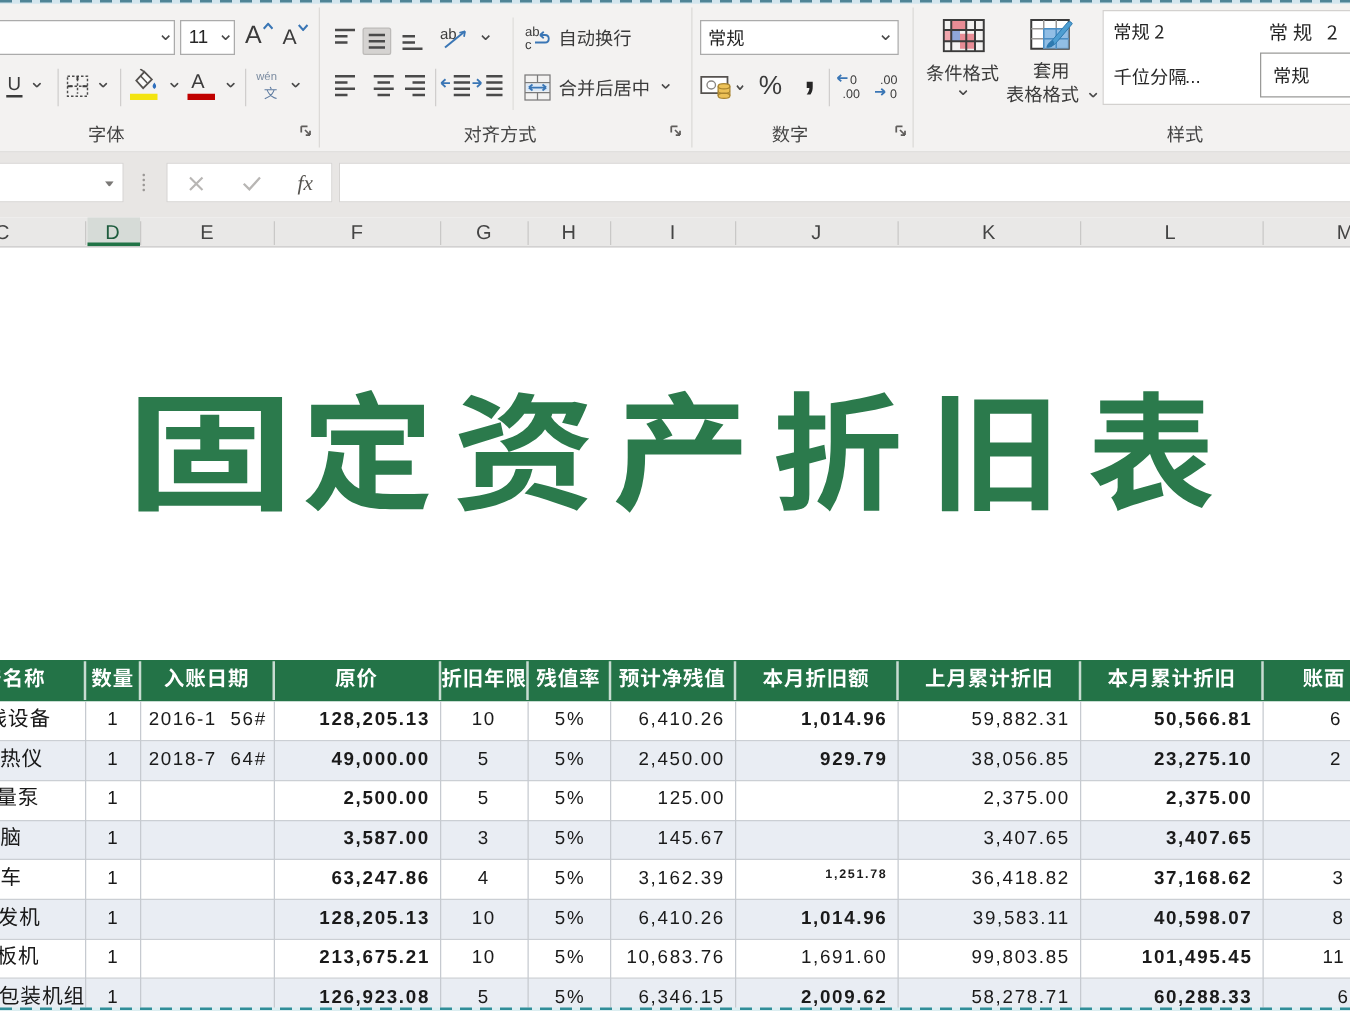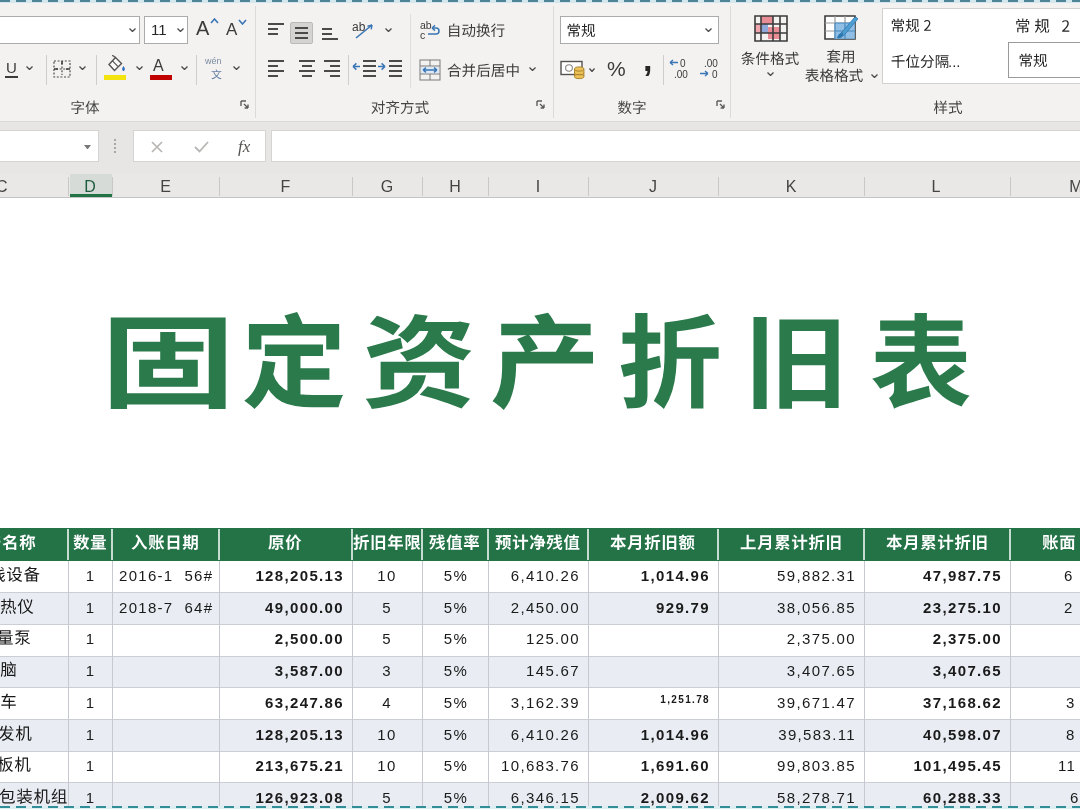--- a/index.html
+++ b/index.html
@@ -385,21 +385,21 @@
     <path d="M1.3 -3.0Q1.3 -3.1 1.2 -3.3Q1.1 -3.5 1.0 -3.8Q1.0 -4.0 0.9 -4.1Q1.2 -4.2 1.5 -4.5Q1.8 -4.8 2.1 -5.2Q2.3 -5.5 2.7 -6.0Q3.2 -6.5 3.6 -7.2Q4.1 -7.9 4.6 -8.7Q5.1 -9.6 5.6 -10.4L6.6 -9.8Q5.6 -8.1 4.5 -6.5Q3.3 -4.9 2.1 -3.7V-3.6Q2.1 -3.6 2.0 -3.6Q1.9 -3.5 1.7 -3.4Q1.6 -3.3 1.4 -3.2Q1.3 -3.1 1.3 -3.0ZM1.3 -3.0 1.2 -4.0 1.8 -4.4 6.3 -5.2Q6.3 -5.0 6.3 -4.7Q6.3 -4.4 6.3 -4.2Q4.8 -3.9 3.8 -3.7Q2.9 -3.5 2.4 -3.4Q1.9 -3.2 1.6 -3.2Q1.4 -3.1 1.3 -3.0ZM1.2 -7.0Q1.2 -7.1 1.1 -7.3Q1.0 -7.5 0.9 -7.8Q0.9 -8.0 0.8 -8.2Q1.0 -8.2 1.2 -8.5Q1.5 -8.8 1.7 -9.2Q1.8 -9.4 2.1 -9.8Q2.4 -10.3 2.7 -11.0Q3.1 -11.6 3.4 -12.3Q3.7 -13.1 3.9 -13.8L5.1 -13.3Q4.7 -12.3 4.2 -11.2Q3.6 -10.2 3.1 -9.3Q2.5 -8.4 1.9 -7.7V-7.6Q1.9 -7.6 1.8 -7.6Q1.7 -7.5 1.6 -7.4Q1.4 -7.3 1.3 -7.2Q1.2 -7.1 1.2 -7.0ZM1.2 -7.0 1.2 -7.9 1.7 -8.3 4.8 -8.6Q4.8 -8.3 4.8 -8.1Q4.7 -7.8 4.7 -7.6Q3.7 -7.4 3.0 -7.4Q2.4 -7.3 2.0 -7.2Q1.7 -7.1 1.5 -7.1Q1.3 -7.0 1.2 -7.0ZM0.9 -0.9Q1.6 -1.1 2.5 -1.3Q3.4 -1.5 4.4 -1.8Q5.4 -2.1 6.4 -2.4L6.6 -1.3Q5.1 -0.9 3.7 -0.5Q2.3 -0.1 1.2 0.3ZM7.1 -9.9 14.9 -11.1 15.1 -10.0 7.3 -8.8ZM6.8 -6.4 15.4 -7.9 15.6 -6.8 7.0 -5.2ZM9.6 -13.9H10.9Q10.9 -11.9 10.9 -10.2Q11.0 -8.4 11.2 -6.8Q11.5 -5.3 11.7 -4.0Q12.0 -2.7 12.4 -1.8Q12.8 -0.9 13.3 -0.4Q13.7 0.1 14.3 0.1Q14.5 0.1 14.6 -0.1Q14.8 -0.2 14.9 -0.7Q14.9 -1.1 15.0 -1.8Q15.1 -1.6 15.4 -1.4Q15.7 -1.2 15.9 -1.1Q15.8 -0.2 15.6 0.3Q15.4 0.8 15.0 1.1Q14.7 1.3 14.1 1.3Q13.3 1.3 12.7 0.7Q12.0 0.2 11.5 -0.9Q11.0 -1.9 10.7 -3.3Q10.3 -4.7 10.1 -6.4Q9.9 -8.1 9.8 -10.0Q9.7 -11.9 9.6 -13.9ZM11.6 -12.9 12.3 -13.6Q12.8 -13.4 13.2 -13.1Q13.7 -12.9 14.1 -12.6Q14.5 -12.4 14.7 -12.1L14.0 -11.4Q13.6 -11.7 12.9 -12.2Q12.2 -12.6 11.6 -12.9ZM14.6 -5.8 15.7 -5.3Q14.8 -3.8 13.4 -2.6Q12.1 -1.5 10.5 -0.5Q8.9 0.4 7.1 1.0Q6.9 0.8 6.7 0.5Q6.5 0.2 6.3 0.0Q8.1 -0.5 9.6 -1.4Q11.2 -2.2 12.5 -3.3Q13.8 -4.5 14.6 -5.8Z M19.3 -12.8 20.1 -13.6Q20.6 -13.2 21.1 -12.8Q21.5 -12.3 22.0 -11.9Q22.4 -11.4 22.6 -11.1L21.8 -10.2Q21.6 -10.6 21.1 -11.0Q20.7 -11.5 20.2 -11.9Q19.8 -12.4 19.3 -12.8ZM20.2 1.0 20.0 -0.1 20.3 -0.6 23.4 -2.9Q23.4 -2.6 23.6 -2.3Q23.7 -2.0 23.8 -1.8Q22.7 -1.0 22.0 -0.5Q21.4 -0.0 21.0 0.3Q20.6 0.5 20.5 0.7Q20.3 0.9 20.2 1.0ZM18.0 -8.7H20.9V-7.5H18.0ZM25.7 -13.3H30.1V-12.1H25.7ZM23.6 -6.6H31.3V-5.4H23.6ZM30.9 -6.6H31.2L31.4 -6.6L32.2 -6.3Q31.7 -4.7 30.8 -3.4Q29.9 -2.2 28.8 -1.2Q27.6 -0.3 26.3 0.3Q25.0 0.9 23.5 1.3Q23.5 1.1 23.3 0.8Q23.1 0.4 22.9 0.2Q24.3 -0.1 25.5 -0.6Q26.8 -1.2 27.8 -2.0Q28.9 -2.8 29.7 -3.9Q30.5 -5.0 30.9 -6.4ZM25.3 -5.7Q26.0 -4.2 27.1 -3.0Q28.2 -1.8 29.8 -1.0Q31.3 -0.1 33.2 0.3Q33.1 0.4 32.9 0.6Q32.8 0.8 32.6 1.0Q32.5 1.2 32.4 1.4Q29.5 0.7 27.4 -1.1Q25.4 -2.8 24.3 -5.3ZM25.4 -13.3H26.6V-11.4Q26.6 -10.6 26.3 -9.8Q26.1 -9.0 25.5 -8.2Q24.9 -7.5 23.7 -6.9Q23.6 -7.1 23.4 -7.2Q23.3 -7.4 23.1 -7.6Q23.0 -7.8 22.9 -7.9Q23.9 -8.3 24.5 -9.0Q25.0 -9.6 25.2 -10.2Q25.4 -10.8 25.4 -11.4ZM29.5 -13.3H30.7V-9.4Q30.7 -9.1 30.7 -8.9Q30.8 -8.8 31.0 -8.8Q31.1 -8.8 31.3 -8.8Q31.5 -8.8 31.8 -8.8Q32.0 -8.8 32.1 -8.8Q32.3 -8.8 32.5 -8.8Q32.7 -8.9 32.9 -8.9Q32.9 -8.7 32.9 -8.3Q33.0 -8.0 33.0 -7.8Q32.8 -7.8 32.6 -7.8Q32.4 -7.7 32.1 -7.7Q32.0 -7.7 31.7 -7.7Q31.5 -7.7 31.2 -7.7Q31.0 -7.7 30.9 -7.7Q30.3 -7.7 30.0 -7.9Q29.7 -8.1 29.6 -8.4Q29.5 -8.8 29.5 -9.5ZM20.2 1.0Q20.1 0.8 20.0 0.6Q19.9 0.4 19.8 0.2Q19.6 0.0 19.5 -0.1Q19.7 -0.2 19.9 -0.4Q20.1 -0.6 20.2 -0.9Q20.3 -1.2 20.3 -1.6V-8.7H21.5V-0.5Q21.5 -0.5 21.3 -0.3Q21.1 -0.2 20.9 0.1Q20.6 0.3 20.4 0.6Q20.2 0.8 20.2 1.0Z M40.0 -12.4H47.0V-11.4H40.0ZM46.6 -12.4H46.9L47.1 -12.5L47.9 -12.0Q47.2 -10.9 46.2 -10.0Q45.2 -9.2 43.9 -8.4Q42.7 -7.7 41.3 -7.2Q39.9 -6.7 38.5 -6.3Q37.1 -5.9 35.7 -5.7Q35.6 -5.9 35.5 -6.1Q35.4 -6.3 35.3 -6.5Q35.2 -6.7 35.1 -6.8Q36.4 -7.0 37.8 -7.4Q39.2 -7.7 40.5 -8.2Q41.9 -8.6 43.0 -9.3Q44.2 -9.9 45.1 -10.6Q46.1 -11.4 46.6 -12.3ZM39.9 -11.3Q40.9 -10.2 42.6 -9.3Q44.2 -8.4 46.3 -7.9Q48.4 -7.3 50.7 -7.0Q50.5 -6.9 50.4 -6.7Q50.2 -6.5 50.1 -6.3Q50.0 -6.1 49.9 -5.9Q47.6 -6.2 45.5 -6.8Q43.5 -7.5 41.7 -8.4Q40.0 -9.4 38.8 -10.8ZM37.4 -5.9H48.2V1.3H46.9V-4.8H38.7V1.3H37.4ZM37.9 -3.1H47.5V-2.1H37.9ZM37.9 -0.3H47.5V0.8H37.9ZM42.2 -5.4H43.5V0.3H42.2ZM40.7 -13.9 42.0 -13.6Q41.2 -12.3 39.9 -11.0Q38.6 -9.8 36.7 -8.8Q36.6 -8.9 36.5 -9.1Q36.3 -9.3 36.2 -9.5Q36.0 -9.6 35.9 -9.7Q37.1 -10.3 38.0 -11.0Q38.9 -11.7 39.6 -12.4Q40.3 -13.2 40.7 -13.9Z" fill="#1a1a1a"></path>
   </svg>
 <div style="position:absolute;left:90.0px;transform:translateX(-50%);top:567.0px;font-size:15px;font-weight:normal;color:#1a1a1a;white-space:nowrap;">1</div>
 <div style="position:absolute;left:119.0px;top:567.0px;font-size:15px;font-weight:normal;color:#1a1a1a;white-space:nowrap;letter-spacing:1.3px;">2016-1&nbsp;&nbsp;56#</div>
 <div style="position:absolute;right:736.0px;top:567.0px;font-size:15px;font-weight:bold;color:#1a1a1a;white-space:nowrap;letter-spacing:1.35px;">128,205.13</div>
 <div style="position:absolute;left:387.0px;transform:translateX(-50%);top:567.0px;font-size:15px;font-weight:normal;color:#1a1a1a;white-space:nowrap;letter-spacing:1.3px;">10</div>
 <div style="position:absolute;left:456.0px;transform:translateX(-50%);top:567.0px;font-size:15px;font-weight:normal;color:#1a1a1a;white-space:nowrap;letter-spacing:1.3px;">5%</div>
 <div style="position:absolute;right:500.0px;top:567.0px;font-size:15px;font-weight:normal;color:#1a1a1a;white-space:nowrap;letter-spacing:1.35px;">6,410.26</div>
 <div style="position:absolute;right:370.0px;top:567.0px;font-size:15px;font-weight:bold;color:#1a1a1a;white-space:nowrap;letter-spacing:1.35px;">1,014.96</div>
 <div style="position:absolute;right:224.0px;top:567.0px;font-size:15px;font-weight:normal;color:#1a1a1a;white-space:nowrap;letter-spacing:1.35px;">59,882.31</div>
-<div style="position:absolute;right:78.0px;top:567.0px;font-size:15px;font-weight:bold;color:#1a1a1a;white-space:nowrap;letter-spacing:1.35px;">47,987.75</div>
+<div style="position:absolute;right:78.0px;top:567.0px;font-size:15px;font-weight:bold;color:#1a1a1a;white-space:nowrap;letter-spacing:1.35px;">50,566.81</div>
 <div style="position:absolute;left:1064.0px;top:567.0px;font-size:15px;font-weight:normal;color:#1a1a1a;white-space:nowrap;letter-spacing:1.3px;">6</div>
 <svg style="position:absolute;left:0.0px;top:597.7px;overflow:visible" width="35" height="17" viewBox="0 -14.5 35 17.0">
     <path d="M0.8 -7.1Q1.5 -7.3 2.5 -7.6Q3.4 -7.8 4.5 -8.1Q5.6 -8.4 6.7 -8.7L6.8 -7.6Q5.3 -7.1 3.8 -6.7Q2.2 -6.3 1.1 -5.9ZM1.1 -11.6H6.6V-10.4H1.1ZM3.6 -13.8H4.7V-4.1Q4.7 -3.7 4.6 -3.4Q4.5 -3.1 4.1 -3.0Q3.8 -2.9 3.3 -2.8Q2.8 -2.8 2.0 -2.8Q1.9 -3.0 1.8 -3.3Q1.7 -3.6 1.6 -3.9Q2.2 -3.9 2.7 -3.9Q3.1 -3.9 3.3 -3.9Q3.4 -3.9 3.5 -3.9Q3.6 -4.0 3.6 -4.1ZM7.1 -11.5H13.4V-10.4H7.1ZM6.9 -7.5 7.6 -8.3Q8.3 -7.9 9.2 -7.4Q10.1 -6.8 10.9 -6.3Q11.7 -5.7 12.2 -5.3L11.6 -4.4Q11.1 -4.8 10.3 -5.3Q9.5 -5.9 8.6 -6.5Q7.7 -7.0 6.9 -7.5ZM12.7 -11.5H13.8Q13.8 -8.9 13.8 -7.2Q13.8 -5.5 14.0 -4.6Q14.2 -3.7 14.6 -3.7Q14.8 -3.7 14.9 -4.1Q15.0 -4.5 15.1 -5.6Q15.3 -5.4 15.5 -5.3Q15.8 -5.1 16.0 -5.1Q16.0 -4.1 15.8 -3.6Q15.6 -3.1 15.3 -2.9Q15.0 -2.7 14.6 -2.7Q13.8 -2.7 13.4 -3.3Q13.0 -3.8 12.8 -5.0Q12.7 -6.1 12.7 -7.8Q12.7 -9.4 12.7 -11.5ZM9.3 -13.9H10.5Q10.5 -11.6 10.4 -9.9Q10.3 -8.1 9.9 -6.8Q9.6 -5.4 8.9 -4.4Q8.1 -3.4 6.9 -2.7Q6.7 -2.9 6.5 -3.2Q6.3 -3.5 6.1 -3.6Q7.2 -4.2 7.9 -5.1Q8.6 -6.0 8.9 -7.3Q9.2 -8.5 9.2 -10.1Q9.3 -11.8 9.3 -13.9ZM5.7 -1.8 6.8 -1.9Q7.0 -1.2 7.1 -0.4Q7.2 0.5 7.2 1.0L6.0 1.2Q6.0 0.8 5.9 0.3Q5.9 -0.2 5.8 -0.8Q5.8 -1.3 5.7 -1.8ZM9.1 -1.9 10.2 -2.1Q10.4 -1.6 10.7 -1.0Q10.9 -0.5 11.0 0.0Q11.2 0.5 11.3 0.9L10.1 1.2Q9.9 0.6 9.7 -0.3Q9.4 -1.1 9.1 -1.9ZM12.5 -1.9 13.6 -2.4Q14.0 -1.9 14.4 -1.3Q14.9 -0.7 15.2 -0.2Q15.6 0.4 15.8 0.8L14.6 1.4Q14.4 0.9 14.1 0.4Q13.7 -0.2 13.3 -0.8Q12.9 -1.4 12.5 -1.9ZM2.9 -2.3 4.0 -2.0Q3.7 -1.4 3.4 -0.8Q3.0 -0.2 2.6 0.4Q2.2 0.9 1.9 1.4L0.7 0.9Q1.1 0.5 1.5 -0.0Q1.9 -0.6 2.2 -1.2Q2.6 -1.7 2.9 -2.3Z M24.5 -12.7Q24.9 -10.3 25.6 -8.2Q26.2 -6.2 27.3 -4.5Q28.3 -2.9 29.8 -1.7Q31.3 -0.4 33.2 0.3Q33.1 0.4 32.9 0.6Q32.8 0.8 32.6 1.0Q32.4 1.2 32.3 1.4Q30.3 0.5 28.8 -0.8Q27.3 -2.1 26.2 -3.8Q25.2 -5.6 24.5 -7.7Q23.8 -9.9 23.3 -12.5ZM26.2 -13.0 27.2 -13.5Q27.6 -13.0 28.0 -12.4Q28.3 -11.8 28.6 -11.2Q28.9 -10.6 29.1 -10.2L28.1 -9.6Q27.9 -10.0 27.6 -10.6Q27.3 -11.2 27.0 -11.8Q26.6 -12.5 26.2 -13.0ZM31.1 -12.9 32.4 -12.7Q31.9 -10.3 31.2 -8.1Q30.5 -6.0 29.4 -4.2Q28.3 -2.4 26.6 -1.0Q25.0 0.4 22.5 1.3Q22.4 1.2 22.3 1.0Q22.2 0.8 22.0 0.7Q21.9 0.5 21.8 0.4Q24.1 -0.5 25.8 -1.8Q27.4 -3.2 28.4 -4.9Q29.5 -6.6 30.1 -8.6Q30.7 -10.6 31.1 -12.9ZM21.7 -13.8 22.9 -13.4Q22.3 -12.0 21.6 -10.7Q20.9 -9.3 20.0 -8.1Q19.2 -6.9 18.3 -6.0Q18.2 -6.1 18.1 -6.4Q18.0 -6.6 17.9 -6.8Q17.7 -7.1 17.6 -7.2Q18.4 -8.0 19.2 -9.1Q19.9 -10.1 20.6 -11.3Q21.2 -12.6 21.7 -13.8ZM20.0 -9.6 21.1 -10.7 21.2 -10.7V1.3H20.0Z" fill="#1a1a1a"></path>
   </svg>
 <div style="position:absolute;left:90.0px;transform:translateX(-50%);top:598.7px;font-size:15px;font-weight:normal;color:#1a1a1a;white-space:nowrap;">1</div>
 <div style="position:absolute;left:119.0px;top:598.7px;font-size:15px;font-weight:normal;color:#1a1a1a;white-space:nowrap;letter-spacing:1.3px;">2018-7&nbsp;&nbsp;64#</div>
 <div style="position:absolute;right:736.0px;top:598.7px;font-size:15px;font-weight:bold;color:#1a1a1a;white-space:nowrap;letter-spacing:1.35px;">49,000.00</div>
 <div style="position:absolute;left:387.0px;transform:translateX(-50%);top:598.7px;font-size:15px;font-weight:normal;color:#1a1a1a;white-space:nowrap;letter-spacing:1.3px;">5</div>
 <div style="position:absolute;left:456.0px;transform:translateX(-50%);top:598.7px;font-size:15px;font-weight:normal;color:#1a1a1a;white-space:nowrap;letter-spacing:1.3px;">5%</div>
 <div style="position:absolute;right:500.0px;top:598.7px;font-size:15px;font-weight:normal;color:#1a1a1a;white-space:nowrap;letter-spacing:1.35px;">2,450.00</div>
@@ -429,21 +429,21 @@
 <div style="position:absolute;right:78.0px;top:662.1px;font-size:15px;font-weight:bold;color:#1a1a1a;white-space:nowrap;letter-spacing:1.35px;">3,407.65</div>
 <svg style="position:absolute;left:-17.0px;top:692.8px;overflow:visible" width="35" height="17" viewBox="0 -14.5 35 17.0">
     <path d="M7.2 -11.9H15.8V-10.8H7.2ZM7.0 -9.5H14.4V-8.4H7.0ZM5.5 -7.1H13.4V-6.0H5.5ZM7.6 -13.9 8.8 -13.5Q8.4 -12.5 7.9 -11.6Q7.5 -10.6 6.9 -9.8Q6.3 -9.0 5.7 -8.3Q5.6 -8.4 5.4 -8.6Q5.2 -8.7 5.0 -8.9Q4.8 -9.0 4.7 -9.1Q5.6 -9.9 6.4 -11.2Q7.2 -12.5 7.6 -13.9ZM12.7 -7.1H13.9Q13.9 -5.5 13.9 -4.2Q14.0 -2.9 14.0 -1.9Q14.1 -0.9 14.3 -0.4Q14.5 0.2 14.9 0.2Q15.0 0.2 15.1 -0.5Q15.2 -1.1 15.2 -2.1Q15.3 -1.9 15.6 -1.7Q15.8 -1.5 16.0 -1.4Q15.9 -0.4 15.8 0.2Q15.7 0.8 15.5 1.1Q15.2 1.3 14.7 1.4Q14.0 1.4 13.6 0.7Q13.2 0.1 13.0 -1.0Q12.8 -2.1 12.8 -3.7Q12.7 -5.2 12.7 -7.1ZM1.6 -12.6 2.3 -13.5Q2.8 -13.3 3.3 -13.0Q3.9 -12.7 4.3 -12.4Q4.8 -12.1 5.1 -11.8L4.4 -10.8Q4.1 -11.1 3.6 -11.4Q3.2 -11.7 2.6 -12.1Q2.1 -12.4 1.6 -12.6ZM0.6 -8.1 1.3 -9.0Q1.8 -8.8 2.3 -8.6Q2.9 -8.3 3.4 -8.0Q3.9 -7.7 4.2 -7.5L3.5 -6.5Q3.2 -6.7 2.7 -7.0Q2.2 -7.3 1.7 -7.6Q1.1 -7.9 0.6 -8.1ZM1.1 0.2Q1.5 -0.5 2.0 -1.3Q2.5 -2.1 3.0 -3.1Q3.5 -4.0 3.9 -4.9L4.8 -4.1Q4.5 -3.3 4.0 -2.4Q3.6 -1.5 3.1 -0.6Q2.6 0.2 2.2 1.0Z M18.6 -11.5H32.5V-10.3H18.6ZM18.3 -3.0H32.8V-1.8H18.3ZM25.7 -9.2H27.0V1.3H25.7ZM20.1 -5.3Q20.0 -5.4 20.0 -5.7Q19.9 -5.9 19.8 -6.2Q19.7 -6.4 19.6 -6.6Q19.9 -6.6 20.2 -7.0Q20.4 -7.3 20.8 -7.9Q20.9 -8.2 21.3 -8.8Q21.6 -9.4 22.0 -10.2Q22.5 -11.1 22.9 -12.0Q23.3 -13.0 23.6 -13.9L25.0 -13.6Q24.5 -12.2 23.8 -10.8Q23.1 -9.5 22.4 -8.2Q21.7 -7.0 21.0 -6.1V-6.0Q21.0 -6.0 20.8 -5.9Q20.7 -5.9 20.5 -5.8Q20.3 -5.7 20.2 -5.5Q20.1 -5.4 20.1 -5.3ZM20.1 -5.3V-6.3L20.9 -6.7H31.5V-5.5H21.9Q21.4 -5.5 21.0 -5.5Q20.6 -5.5 20.4 -5.4Q20.2 -5.4 20.1 -5.3Z" fill="#1a1a1a"></path>
   </svg>
 <div style="position:absolute;left:90.0px;transform:translateX(-50%);top:693.8px;font-size:15px;font-weight:normal;color:#1a1a1a;white-space:nowrap;">1</div>
 <div style="position:absolute;right:736.0px;top:693.8px;font-size:15px;font-weight:bold;color:#1a1a1a;white-space:nowrap;letter-spacing:1.35px;">63,247.86</div>
 <div style="position:absolute;left:387.0px;transform:translateX(-50%);top:693.8px;font-size:15px;font-weight:normal;color:#1a1a1a;white-space:nowrap;letter-spacing:1.3px;">4</div>
 <div style="position:absolute;left:456.0px;transform:translateX(-50%);top:693.8px;font-size:15px;font-weight:normal;color:#1a1a1a;white-space:nowrap;letter-spacing:1.3px;">5%</div>
 <div style="position:absolute;right:500.0px;top:693.8px;font-size:15px;font-weight:normal;color:#1a1a1a;white-space:nowrap;letter-spacing:1.35px;">3,162.39</div>
 <div style="position:absolute;right:370.0px;top:693.8px;font-size:10px;font-weight:bold;color:#1a1a1a;white-space:nowrap;letter-spacing:1.35px;">1,251.78</div>
-<div style="position:absolute;right:224.0px;top:693.8px;font-size:15px;font-weight:normal;color:#1a1a1a;white-space:nowrap;letter-spacing:1.35px;">39,671.47</div>
+<div style="position:absolute;right:224.0px;top:693.8px;font-size:15px;font-weight:normal;color:#1a1a1a;white-space:nowrap;letter-spacing:1.35px;">36,418.82</div>
 <div style="position:absolute;right:78.0px;top:693.8px;font-size:15px;font-weight:bold;color:#1a1a1a;white-space:nowrap;letter-spacing:1.35px;">37,168.62</div>
 <div style="position:absolute;left:1066.0px;top:693.8px;font-size:15px;font-weight:normal;color:#1a1a1a;white-space:nowrap;letter-spacing:1.3px;">3</div>
 <svg style="position:absolute;left:-2.0px;top:724.5px;overflow:visible" width="35" height="17" viewBox="0 -14.5 35 17.0">
     <path d="M6.7 -6.7Q7.8 -4.0 10.2 -2.2Q12.5 -0.4 15.9 0.3Q15.8 0.4 15.6 0.6Q15.5 0.8 15.3 1.0Q15.2 1.2 15.1 1.4Q12.8 0.8 11.0 -0.2Q9.1 -1.2 7.8 -2.8Q6.5 -4.3 5.7 -6.4ZM12.6 -7.1H12.9L13.1 -7.2L13.9 -6.8Q13.4 -5.1 12.4 -3.7Q11.5 -2.4 10.3 -1.4Q9.0 -0.4 7.6 0.2Q6.2 0.9 4.6 1.4Q4.5 1.1 4.3 0.8Q4.1 0.5 4.0 0.3Q5.4 -0.0 6.8 -0.7Q8.1 -1.3 9.3 -2.2Q10.4 -3.1 11.3 -4.3Q12.1 -5.4 12.6 -6.9ZM6.4 -7.1H12.8V-6.0H6.0ZM7.5 -13.9 8.9 -13.7Q8.5 -11.4 8.0 -9.3Q7.4 -7.3 6.6 -5.6Q5.7 -3.8 4.4 -2.5Q3.2 -1.1 1.4 0.0Q1.3 -0.1 1.2 -0.3Q1.0 -0.5 0.8 -0.7Q0.7 -0.8 0.5 -0.9Q2.7 -2.3 4.1 -4.2Q5.5 -6.1 6.3 -8.5Q7.1 -11.0 7.5 -13.9ZM11.1 -13.0 12.1 -13.6Q12.4 -13.3 12.8 -12.8Q13.2 -12.4 13.6 -12.0Q14.0 -11.6 14.2 -11.3L13.2 -10.6Q13.0 -10.9 12.6 -11.3Q12.3 -11.8 11.9 -12.2Q11.5 -12.7 11.1 -13.0ZM2.4 -8.6Q2.3 -8.8 2.3 -9.0Q2.2 -9.2 2.1 -9.4Q2.0 -9.7 2.0 -9.8Q2.1 -9.9 2.3 -10.0Q2.4 -10.2 2.6 -10.5Q2.7 -10.6 2.9 -11.1Q3.1 -11.5 3.3 -12.2Q3.5 -12.8 3.7 -13.4L5.0 -13.2Q4.8 -12.5 4.5 -11.8Q4.3 -11.1 4.0 -10.4Q3.7 -9.8 3.4 -9.4V-9.3Q3.4 -9.3 3.2 -9.3Q3.1 -9.2 2.9 -9.1Q2.7 -9.0 2.5 -8.9Q2.4 -8.7 2.4 -8.6ZM2.4 -8.6V-9.6L3.2 -10.1H15.4L15.3 -8.9H4.1Q3.3 -8.9 2.9 -8.8Q2.5 -8.8 2.4 -8.6Z M26.2 -12.9H30.4V-11.7H26.2ZM25.5 -12.9H26.7V-7.6Q26.7 -6.6 26.6 -5.4Q26.5 -4.2 26.3 -3.0Q26.0 -1.8 25.4 -0.7Q24.9 0.4 24.0 1.3Q23.9 1.2 23.7 1.0Q23.6 0.9 23.4 0.7Q23.2 0.6 23.1 0.5Q23.9 -0.3 24.4 -1.4Q24.9 -2.4 25.1 -3.5Q25.4 -4.5 25.4 -5.6Q25.5 -6.7 25.5 -7.6ZM29.8 -12.9H31.0V-1.0Q31.0 -0.6 31.1 -0.4Q31.1 -0.1 31.2 -0.1Q31.3 0.0 31.5 0.0Q31.5 0.0 31.7 0.0Q31.8 0.0 31.9 0.0Q32.2 0.0 32.3 -0.1Q32.3 -0.2 32.4 -0.3Q32.4 -0.4 32.4 -0.7Q32.5 -1.0 32.5 -1.7Q32.5 -2.3 32.5 -3.1Q32.7 -2.9 33.0 -2.8Q33.2 -2.6 33.5 -2.6Q33.5 -2.1 33.4 -1.6Q33.4 -1.1 33.4 -0.6Q33.4 -0.2 33.3 0.0Q33.2 0.7 32.9 0.9Q32.7 1.0 32.5 1.1Q32.2 1.2 32.0 1.2Q31.8 1.2 31.6 1.2Q31.3 1.2 31.1 1.2Q30.9 1.2 30.6 1.1Q30.4 1.0 30.2 0.8Q30.1 0.7 30.0 0.5Q29.9 0.3 29.9 -0.0Q29.8 -0.4 29.8 -1.1ZM18.2 -10.3H24.5V-9.1H18.2ZM20.9 -13.9H22.1V1.3H20.9ZM20.8 -9.6 21.7 -9.3Q21.4 -8.3 21.1 -7.2Q20.7 -6.2 20.3 -5.1Q19.9 -4.1 19.4 -3.3Q18.9 -2.4 18.4 -1.8Q18.3 -2.0 18.1 -2.3Q17.9 -2.7 17.8 -2.9Q18.2 -3.4 18.7 -4.2Q19.2 -5.0 19.6 -5.9Q20.0 -6.8 20.3 -7.7Q20.6 -8.7 20.8 -9.6ZM22.0 -7.8Q22.2 -7.6 22.5 -7.2Q22.9 -6.8 23.3 -6.3Q23.8 -5.9 24.1 -5.5Q24.5 -5.0 24.6 -4.9L23.9 -3.9Q23.7 -4.2 23.3 -4.6Q23.0 -5.1 22.6 -5.6Q22.3 -6.1 21.9 -6.5Q21.6 -6.9 21.4 -7.2Z" fill="#1a1a1a"></path>
   </svg>
 <div style="position:absolute;left:90.0px;transform:translateX(-50%);top:725.5px;font-size:15px;font-weight:normal;color:#1a1a1a;white-space:nowrap;">1</div>
 <div style="position:absolute;right:736.0px;top:725.5px;font-size:15px;font-weight:bold;color:#1a1a1a;white-space:nowrap;letter-spacing:1.35px;">128,205.13</div>
 <div style="position:absolute;left:387.0px;transform:translateX(-50%);top:725.5px;font-size:15px;font-weight:normal;color:#1a1a1a;white-space:nowrap;letter-spacing:1.3px;">10</div>
 <div style="position:absolute;left:456.0px;transform:translateX(-50%);top:725.5px;font-size:15px;font-weight:normal;color:#1a1a1a;white-space:nowrap;letter-spacing:1.3px;">5%</div>
 <div style="position:absolute;right:500.0px;top:725.5px;font-size:15px;font-weight:normal;color:#1a1a1a;white-space:nowrap;letter-spacing:1.35px;">6,410.26</div>
@@ -452,21 +452,21 @@
 <div style="position:absolute;right:78.0px;top:725.5px;font-size:15px;font-weight:bold;color:#1a1a1a;white-space:nowrap;letter-spacing:1.35px;">40,598.07</div>
 <div style="position:absolute;left:1066.0px;top:725.5px;font-size:15px;font-weight:normal;color:#1a1a1a;white-space:nowrap;letter-spacing:1.3px;">8</div>
 <svg style="position:absolute;left:-3.0px;top:756.2px;overflow:visible" width="35" height="17" viewBox="0 -14.5 35 17.0">
     <path d="M1.0 -10.7H6.4V-9.5H1.0ZM3.3 -13.9H4.4V1.3H3.3ZM3.3 -9.9 3.9 -9.7Q3.7 -8.6 3.4 -7.6Q3.1 -6.5 2.8 -5.5Q2.4 -4.4 2.0 -3.6Q1.6 -2.7 1.2 -2.1Q1.1 -2.2 1.0 -2.5Q0.9 -2.7 0.8 -2.9Q0.6 -3.1 0.5 -3.3Q1.0 -3.8 1.4 -4.6Q1.8 -5.3 2.1 -6.2Q2.5 -7.1 2.8 -8.1Q3.1 -9.0 3.3 -9.9ZM4.3 -9.1Q4.5 -8.9 4.8 -8.5Q5.0 -8.1 5.4 -7.6Q5.7 -7.1 6.0 -6.7Q6.3 -6.2 6.4 -6.0L5.6 -5.1Q5.5 -5.4 5.2 -5.9Q5.0 -6.4 4.7 -6.9Q4.5 -7.4 4.2 -7.9Q4.0 -8.3 3.8 -8.6ZM7.1 -12.3H8.3V-8.3Q8.3 -7.2 8.2 -6.0Q8.1 -4.7 7.9 -3.4Q7.7 -2.1 7.2 -0.9Q6.8 0.3 6.1 1.4Q6.0 1.3 5.8 1.1Q5.6 1.0 5.4 0.8Q5.2 0.7 5.0 0.7Q5.7 -0.3 6.1 -1.5Q6.6 -2.6 6.7 -3.8Q6.9 -5.0 7.0 -6.2Q7.1 -7.3 7.1 -8.3ZM7.6 -9.0H14.3V-7.9H7.6ZM13.8 -9.0H14.0L14.3 -9.0L15.0 -8.8Q14.6 -6.1 13.6 -4.1Q12.6 -2.1 11.2 -0.8Q9.8 0.5 8.0 1.3Q7.9 1.2 7.8 1.0Q7.7 0.8 7.5 0.6Q7.4 0.4 7.3 0.3Q8.8 -0.3 10.2 -1.6Q11.5 -2.8 12.5 -4.6Q13.4 -6.4 13.8 -8.7ZM9.8 -8.3Q10.2 -6.3 11.0 -4.6Q11.9 -2.9 13.1 -1.6Q14.3 -0.4 16.0 0.3Q15.8 0.4 15.7 0.6Q15.5 0.8 15.3 1.0Q15.2 1.2 15.1 1.4Q13.4 0.6 12.2 -0.8Q10.9 -2.2 10.1 -4.0Q9.2 -5.9 8.7 -8.1ZM14.5 -13.5 15.3 -12.6Q14.6 -12.3 13.6 -12.0Q12.7 -11.8 11.6 -11.7Q10.6 -11.5 9.5 -11.4Q8.4 -11.3 7.4 -11.3Q7.4 -11.5 7.3 -11.8Q7.2 -12.1 7.1 -12.3Q8.0 -12.4 9.1 -12.5Q10.1 -12.6 11.1 -12.7Q12.1 -12.9 13.0 -13.1Q13.9 -13.3 14.5 -13.5Z M26.2 -12.9H30.4V-11.7H26.2ZM25.5 -12.9H26.7V-7.6Q26.7 -6.6 26.6 -5.4Q26.5 -4.2 26.3 -3.0Q26.0 -1.8 25.4 -0.7Q24.9 0.4 24.0 1.3Q23.9 1.2 23.7 1.0Q23.6 0.9 23.4 0.7Q23.2 0.6 23.1 0.5Q23.9 -0.3 24.4 -1.4Q24.9 -2.4 25.1 -3.5Q25.4 -4.5 25.4 -5.6Q25.5 -6.7 25.5 -7.6ZM29.8 -12.9H31.0V-1.0Q31.0 -0.6 31.1 -0.4Q31.1 -0.1 31.2 -0.1Q31.3 0.0 31.5 0.0Q31.5 0.0 31.7 0.0Q31.8 0.0 31.9 0.0Q32.2 0.0 32.3 -0.1Q32.3 -0.2 32.4 -0.3Q32.4 -0.4 32.4 -0.7Q32.5 -1.0 32.5 -1.7Q32.5 -2.3 32.5 -3.1Q32.7 -2.9 33.0 -2.8Q33.2 -2.6 33.5 -2.6Q33.5 -2.1 33.4 -1.6Q33.4 -1.1 33.4 -0.6Q33.4 -0.2 33.3 0.0Q33.2 0.7 32.9 0.9Q32.7 1.0 32.5 1.1Q32.2 1.2 32.0 1.2Q31.8 1.2 31.6 1.2Q31.3 1.2 31.1 1.2Q30.9 1.2 30.6 1.1Q30.4 1.0 30.2 0.8Q30.1 0.7 30.0 0.5Q29.9 0.3 29.9 -0.0Q29.8 -0.4 29.8 -1.1ZM18.2 -10.3H24.5V-9.1H18.2ZM20.9 -13.9H22.1V1.3H20.9ZM20.8 -9.6 21.7 -9.3Q21.4 -8.3 21.1 -7.2Q20.7 -6.2 20.3 -5.1Q19.9 -4.1 19.4 -3.3Q18.9 -2.4 18.4 -1.8Q18.3 -2.0 18.1 -2.3Q17.9 -2.7 17.8 -2.9Q18.2 -3.4 18.7 -4.2Q19.2 -5.0 19.6 -5.9Q20.0 -6.8 20.3 -7.7Q20.6 -8.7 20.8 -9.6ZM22.0 -7.8Q22.2 -7.6 22.5 -7.2Q22.9 -6.8 23.3 -6.3Q23.8 -5.9 24.1 -5.5Q24.5 -5.0 24.6 -4.9L23.9 -3.9Q23.7 -4.2 23.3 -4.6Q23.0 -5.1 22.6 -5.6Q22.3 -6.1 21.9 -6.5Q21.6 -6.9 21.4 -7.2Z" fill="#1a1a1a"></path>
   </svg>
 <div style="position:absolute;left:90.0px;transform:translateX(-50%);top:757.2px;font-size:15px;font-weight:normal;color:#1a1a1a;white-space:nowrap;">1</div>
 <div style="position:absolute;right:736.0px;top:757.2px;font-size:15px;font-weight:bold;color:#1a1a1a;white-space:nowrap;letter-spacing:1.35px;">213,675.21</div>
 <div style="position:absolute;left:387.0px;transform:translateX(-50%);top:757.2px;font-size:15px;font-weight:normal;color:#1a1a1a;white-space:nowrap;letter-spacing:1.3px;">10</div>
 <div style="position:absolute;left:456.0px;transform:translateX(-50%);top:757.2px;font-size:15px;font-weight:normal;color:#1a1a1a;white-space:nowrap;letter-spacing:1.3px;">5%</div>
 <div style="position:absolute;right:500.0px;top:757.2px;font-size:15px;font-weight:normal;color:#1a1a1a;white-space:nowrap;letter-spacing:1.35px;">10,683.76</div>
-<div style="position:absolute;right:370.0px;top:757.2px;font-size:15px;font-weight:bold;color:#1a1a1a;white-space:nowrap;letter-spacing:1.35px;">1,691.60</div>
+<div style="position:absolute;right:370.0px;top:757.2px;font-size:15px;font-weight:normal;color:#1a1a1a;white-space:nowrap;letter-spacing:1.35px;">1,691.60</div>
 <div style="position:absolute;right:224.0px;top:757.2px;font-size:15px;font-weight:normal;color:#1a1a1a;white-space:nowrap;letter-spacing:1.35px;">99,803.85</div>
 <div style="position:absolute;right:78.0px;top:757.2px;font-size:15px;font-weight:bold;color:#1a1a1a;white-space:nowrap;letter-spacing:1.35px;">101,495.45</div>
 <div style="position:absolute;left:1058.0px;top:757.2px;font-size:15px;font-weight:normal;color:#1a1a1a;white-space:nowrap;letter-spacing:1.3px;">11</div>
 <svg style="position:absolute;left:-1.0px;top:787.9px;overflow:visible" width="69" height="17" viewBox="0 -14.5 69 17.0">
     <path d="M5.0 -13.9 6.2 -13.6Q5.7 -12.3 5.0 -11.2Q4.2 -10.0 3.4 -9.0Q2.5 -8.1 1.6 -7.3Q1.5 -7.4 1.3 -7.6Q1.1 -7.8 0.9 -7.9Q0.7 -8.1 0.6 -8.2Q1.5 -8.9 2.3 -9.8Q3.1 -10.7 3.8 -11.8Q4.5 -12.8 5.0 -13.9ZM4.5 -11.6H13.7V-10.5H3.9ZM13.2 -11.6H14.4Q14.4 -11.6 14.4 -11.5Q14.4 -11.4 14.4 -11.3Q14.4 -11.1 14.4 -11.1Q14.3 -9.0 14.3 -7.5Q14.2 -6.1 14.1 -5.2Q14.0 -4.3 13.9 -3.8Q13.8 -3.2 13.6 -3.0Q13.4 -2.7 13.1 -2.6Q12.9 -2.5 12.5 -2.5Q12.2 -2.4 11.7 -2.4Q11.2 -2.4 10.6 -2.5Q10.6 -2.7 10.5 -3.1Q10.4 -3.4 10.3 -3.6Q10.8 -3.6 11.3 -3.6Q11.7 -3.6 11.9 -3.6Q12.1 -3.6 12.3 -3.6Q12.4 -3.6 12.5 -3.8Q12.6 -4.0 12.7 -4.4Q12.8 -4.9 12.9 -5.8Q13.0 -6.6 13.1 -8.0Q13.1 -9.4 13.2 -11.4ZM3.2 -8.7H4.4V-1.3Q4.4 -0.9 4.6 -0.6Q4.8 -0.4 5.2 -0.3Q5.6 -0.2 6.5 -0.2Q6.7 -0.2 7.2 -0.2Q7.7 -0.2 8.3 -0.2Q8.9 -0.2 9.6 -0.2Q10.3 -0.2 10.9 -0.2Q11.6 -0.2 12.1 -0.2Q12.6 -0.2 12.8 -0.2Q13.5 -0.2 13.9 -0.4Q14.3 -0.5 14.4 -1.0Q14.6 -1.4 14.7 -2.3Q14.9 -2.1 15.2 -2.0Q15.6 -1.9 15.9 -1.8Q15.7 -0.7 15.5 -0.1Q15.2 0.5 14.6 0.7Q14.0 1.0 12.9 1.0Q12.7 1.0 12.2 1.0Q11.7 1.0 11.1 1.0Q10.4 1.0 9.7 1.0Q9.0 1.0 8.3 1.0Q7.7 1.0 7.2 1.0Q6.7 1.0 6.6 1.0Q5.3 1.0 4.6 0.8Q3.8 0.6 3.5 0.1Q3.2 -0.4 3.2 -1.3ZM3.6 -8.7H10.0V-3.8H3.6V-5.0H8.8V-7.6H3.6Z M24.7 -4.7 25.7 -4.3Q25.1 -3.7 24.3 -3.2Q23.5 -2.6 22.5 -2.2Q21.6 -1.7 20.6 -1.3Q19.6 -1.0 18.6 -0.8Q18.5 -1.0 18.3 -1.2Q18.1 -1.5 17.9 -1.7Q18.9 -1.9 19.8 -2.2Q20.8 -2.5 21.7 -2.9Q22.6 -3.3 23.4 -3.7Q24.2 -4.2 24.7 -4.7ZM26.3 -4.7Q26.9 -3.5 27.9 -2.5Q28.9 -1.5 30.2 -0.8Q31.5 -0.1 33.2 0.2Q33.0 0.4 32.8 0.7Q32.5 1.0 32.4 1.2Q30.7 0.8 29.4 0.0Q28.0 -0.7 26.9 -1.9Q25.9 -3.0 25.3 -4.5ZM31.1 -3.8 32.1 -3.1Q31.6 -2.8 31.0 -2.4Q30.4 -2.1 29.7 -1.8Q29.1 -1.5 28.6 -1.3L27.9 -1.8Q28.4 -2.1 29.0 -2.4Q29.6 -2.8 30.2 -3.1Q30.7 -3.5 31.1 -3.8ZM18.2 -5.1H33.0V-4.1H18.2ZM23.7 -11.6H32.7V-10.5H23.7ZM24.2 -7.9H32.4V-6.8H24.2ZM21.8 -13.9H22.9V-6.1H21.8ZM27.6 -13.9H28.8V-7.2H27.6ZM18.4 -12.2 19.2 -13.0Q19.7 -12.6 20.3 -12.1Q20.9 -11.6 21.2 -11.3L20.4 -10.5Q20.2 -10.7 19.9 -11.0Q19.6 -11.4 19.2 -11.7Q18.8 -12.0 18.4 -12.2ZM17.9 -8.0Q18.7 -8.3 19.8 -8.8Q21.0 -9.3 22.1 -9.9L22.4 -8.8Q21.3 -8.3 20.3 -7.9Q19.2 -7.4 18.3 -7.0ZM21.1 1.4 21.1 0.5 21.7 0.1 26.8 -1.0Q26.8 -0.8 26.8 -0.5Q26.8 -0.2 26.8 0.0Q25.0 0.4 24.0 0.6Q22.9 0.9 22.3 1.0Q21.8 1.2 21.5 1.2Q21.3 1.3 21.1 1.4ZM21.1 1.4Q21.1 1.3 21.1 1.1Q21.0 0.9 20.9 0.7Q20.8 0.5 20.7 0.4Q20.9 0.3 21.1 0.2Q21.3 0.1 21.4 -0.1Q21.6 -0.3 21.6 -0.6V-2.6H22.8V0.3Q22.8 0.3 22.6 0.4Q22.5 0.5 22.2 0.6Q22.0 0.7 21.7 0.8Q21.5 1.0 21.3 1.1Q21.1 1.3 21.1 1.4ZM24.5 -6.2 25.7 -6.5Q26.0 -6.1 26.3 -5.6Q26.5 -5.1 26.7 -4.7L25.4 -4.3Q25.3 -4.7 25.0 -5.2Q24.8 -5.8 24.5 -6.2Z M43.5 -12.9H47.7V-11.7H43.5ZM42.8 -12.9H44.0V-7.6Q44.0 -6.6 43.9 -5.4Q43.8 -4.2 43.6 -3.0Q43.3 -1.8 42.7 -0.7Q42.2 0.4 41.3 1.3Q41.2 1.2 41.0 1.0Q40.9 0.9 40.7 0.7Q40.5 0.6 40.4 0.5Q41.2 -0.3 41.7 -1.4Q42.2 -2.4 42.4 -3.5Q42.7 -4.5 42.7 -5.6Q42.8 -6.7 42.8 -7.6ZM47.1 -12.9H48.3V-1.0Q48.3 -0.6 48.4 -0.4Q48.4 -0.1 48.5 -0.1Q48.6 0.0 48.8 0.0Q48.8 0.0 49.0 0.0Q49.1 0.0 49.2 0.0Q49.5 0.0 49.6 -0.1Q49.6 -0.2 49.7 -0.3Q49.7 -0.4 49.7 -0.7Q49.8 -1.0 49.8 -1.7Q49.8 -2.3 49.8 -3.1Q50.0 -2.9 50.3 -2.8Q50.5 -2.6 50.8 -2.6Q50.8 -2.1 50.7 -1.6Q50.7 -1.1 50.7 -0.6Q50.7 -0.2 50.6 0.0Q50.5 0.7 50.2 0.9Q50.0 1.0 49.8 1.1Q49.5 1.2 49.3 1.2Q49.1 1.2 48.9 1.2Q48.6 1.2 48.4 1.2Q48.2 1.2 47.9 1.1Q47.7 1.0 47.5 0.8Q47.4 0.7 47.3 0.5Q47.2 0.3 47.2 -0.0Q47.1 -0.4 47.1 -1.1ZM35.5 -10.3H41.8V-9.1H35.5ZM38.2 -13.9H39.4V1.3H38.2ZM38.1 -9.6 39.0 -9.3Q38.7 -8.3 38.4 -7.2Q38.0 -6.2 37.6 -5.1Q37.2 -4.1 36.7 -3.3Q36.2 -2.4 35.7 -1.8Q35.6 -2.0 35.4 -2.3Q35.2 -2.7 35.1 -2.9Q35.5 -3.4 36.0 -4.2Q36.5 -5.0 36.9 -5.9Q37.3 -6.8 37.6 -7.7Q37.9 -8.7 38.1 -9.6ZM39.3 -7.8Q39.5 -7.6 39.8 -7.2Q40.2 -6.8 40.6 -6.3Q41.1 -5.9 41.4 -5.5Q41.8 -5.0 41.9 -4.9L41.2 -3.9Q41.0 -4.2 40.6 -4.6Q40.3 -5.1 39.9 -5.6Q39.6 -6.1 39.2 -6.5Q38.9 -6.9 38.7 -7.2Z M58.2 -0.2H67.7V1.0H58.2ZM60.5 -8.8H65.9V-7.7H60.5ZM60.5 -4.5H65.9V-3.4H60.5ZM59.8 -13.0H66.3V0.4H65.1V-11.9H61.0V0.4H59.8ZM53.1 -3.0Q53.1 -3.1 53.0 -3.3Q52.9 -3.5 52.9 -3.7Q52.8 -4.0 52.7 -4.1Q53.0 -4.2 53.3 -4.4Q53.6 -4.7 54.0 -5.2Q54.3 -5.4 54.7 -5.9Q55.1 -6.5 55.6 -7.2Q56.2 -7.9 56.7 -8.7Q57.3 -9.5 57.8 -10.4L58.7 -9.8Q57.7 -8.0 56.4 -6.4Q55.2 -4.8 53.9 -3.6V-3.6Q53.9 -3.6 53.8 -3.6Q53.7 -3.5 53.5 -3.4Q53.4 -3.3 53.2 -3.2Q53.1 -3.1 53.1 -3.0ZM53.1 -3.0 53.0 -4.0 53.6 -4.4 58.5 -5.3Q58.5 -5.0 58.5 -4.8Q58.5 -4.5 58.5 -4.3Q56.8 -3.9 55.8 -3.7Q54.8 -3.5 54.3 -3.4Q53.7 -3.2 53.5 -3.2Q53.2 -3.1 53.1 -3.0ZM53.0 -7.0Q53.0 -7.1 52.9 -7.3Q52.8 -7.5 52.7 -7.7Q52.7 -8.0 52.6 -8.1Q52.8 -8.2 53.1 -8.5Q53.3 -8.7 53.6 -9.2Q53.7 -9.4 54.0 -9.8Q54.3 -10.3 54.7 -11.0Q55.0 -11.6 55.4 -12.4Q55.7 -13.1 56.0 -13.9L57.1 -13.3Q56.7 -12.3 56.1 -11.3Q55.6 -10.3 55.0 -9.3Q54.4 -8.4 53.7 -7.7V-7.6Q53.7 -7.6 53.6 -7.5Q53.5 -7.5 53.4 -7.4Q53.2 -7.3 53.1 -7.2Q53.0 -7.1 53.0 -7.0ZM53.0 -7.0 53.0 -7.9 53.6 -8.2 56.9 -8.6Q56.8 -8.4 56.8 -8.1Q56.8 -7.8 56.8 -7.6Q55.6 -7.5 54.9 -7.4Q54.2 -7.3 53.8 -7.2Q53.5 -7.1 53.3 -7.1Q53.1 -7.0 53.0 -7.0ZM52.7 -1.0Q53.4 -1.1 54.3 -1.3Q55.3 -1.5 56.3 -1.8Q57.3 -2.0 58.4 -2.3L58.5 -1.2Q57.0 -0.8 55.6 -0.4Q54.1 -0.1 52.9 0.2Z" fill="#1a1a1a"></path>
   </svg>
 <div style="position:absolute;left:90.0px;transform:translateX(-50%);top:788.9px;font-size:15px;font-weight:normal;color:#1a1a1a;white-space:nowrap;">1</div>
 <div style="position:absolute;right:736.0px;top:788.9px;font-size:15px;font-weight:bold;color:#1a1a1a;white-space:nowrap;letter-spacing:1.35px;">126,923.08</div>
 <div style="position:absolute;left:387.0px;transform:translateX(-50%);top:788.9px;font-size:15px;font-weight:normal;color:#1a1a1a;white-space:nowrap;letter-spacing:1.3px;">5</div>
 <div style="position:absolute;left:456.0px;transform:translateX(-50%);top:788.9px;font-size:15px;font-weight:normal;color:#1a1a1a;white-space:nowrap;letter-spacing:1.3px;">5%</div>

